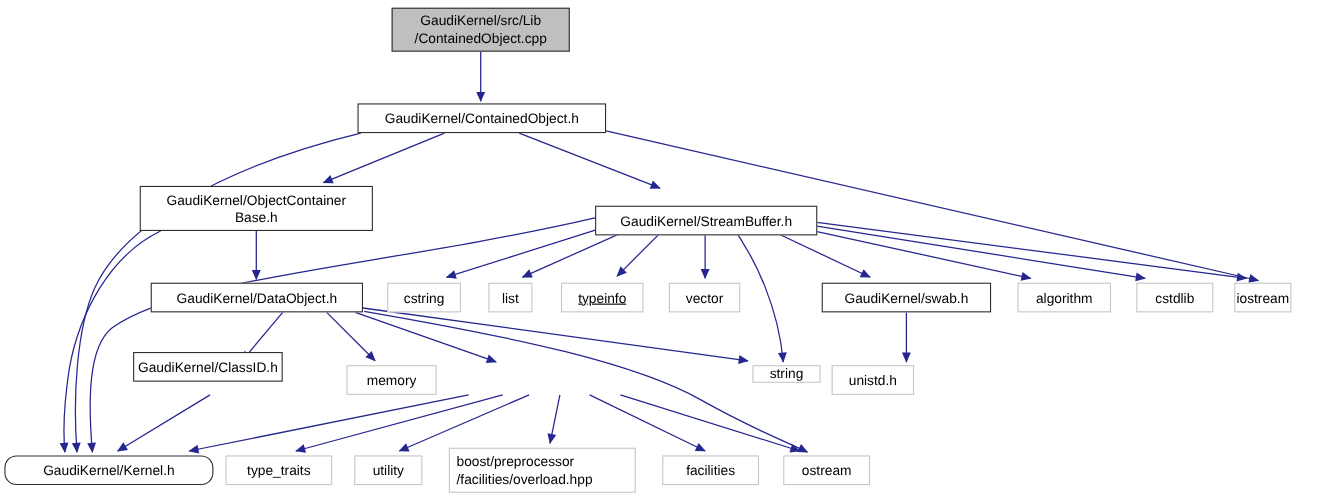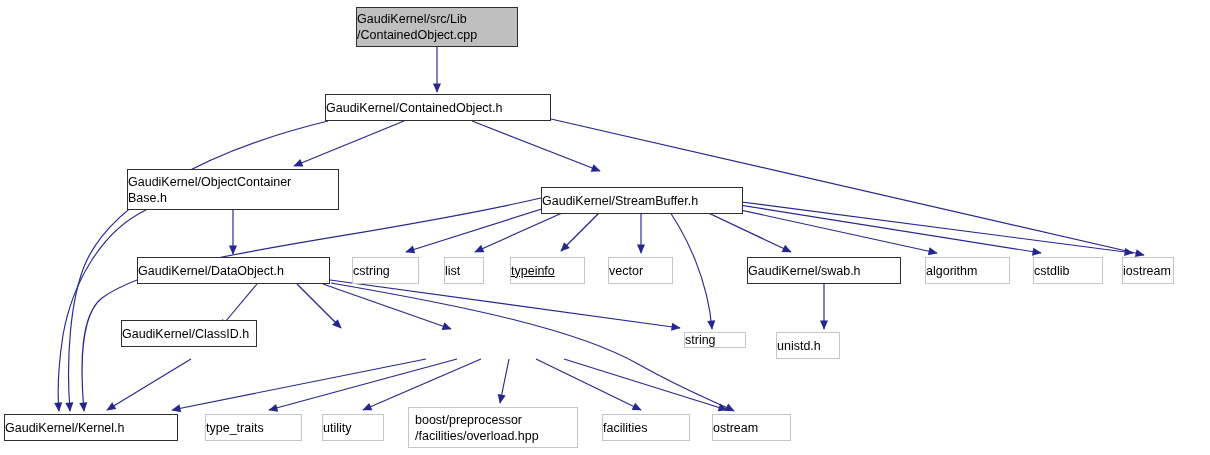--- a/index.html
+++ b/index.html
@@ -2,21 +2,21 @@
 <html style="--edge: #26268f; --node-fill: #ffffff; --current-fill: #bfbfbf; --linked-border: #2e2e2e; --leaf-border: #c6c6c6; --text: #000000;"><head>
 <meta charset="utf-8">
 <style>
   html,body{margin:0;padding:0;background:#ffffff;}
   .canvas{position:relative;width:1210px;height:455px;background:#ffffff;overflow:hidden;}
   #edge-layer{position:absolute;left:0;top:0;width:1210px;height:455px;}
   .edge{fill:none;stroke:var(--edge,#26268f);stroke-width:1.15px;}
   #nodes-layer{position:absolute;left:0;top:0;width:1210px;height:455px;}
   .node{
     position:absolute;box-sizing:border-box;
-    display:flex;flex-direction:column;justify-content:center;align-items:flex-start;
+    display:flex;flex-direction:column;justify-content:center;align-items:center;
     font-family:"Liberation Sans","DejaVu Sans",sans-serif;
     font-size:12.5px;line-height:16px;color:var(--text,#000);
     background:var(--node-fill,#fff);white-space:nowrap;
   }
   .node.leaf{border:1.2px solid var(--leaf-border,#c6c6c6);}
   .node.linked{border:1.5px solid var(--linked-border,#2e2e2e);}
   .node.current{border:1.5px solid var(--linked-border,#2e2e2e);background:var(--current-fill,#bfbfbf);}
   .node.linked{cursor:pointer;}
   .node.align-left{align-items:flex-start;padding-left:6px;}
 </style>
@@ -101,27 +101,30 @@
       </div>
       <div class="node leaf" style="left: 1033px; top: 257px; width: 70px; height: 27px;">
         <span>cstdlib</span>
       </div>
       <div class="node leaf" style="left: 1122px; top: 257px; width: 52px; height: 27px;">
         <span>iostream</span>
       </div>
       <div class="node linked" style="left: 121px; top: 320px; width: 136px; height: 27px;">
         <span>GaudiKernel/ClassID.h</span>
       </div>
+      <div class="node leaf" style="left: 315px; top: 332px; width: 82px; height: 27px;">
+        <span>memory</span>
+      </div>
       <div class="node leaf" style="left: 684px; top: 332px; width: 62px; height: 16px;">
         <span>string</span>
       </div>
-      <div class="node leaf" style="left: 776px; top: 332px; width: 64px; height: 27px;">
+      <div class="node leaf" style="left: 756px; top: 332px; width: 75px; height: 27px;">
         <span>unistd.h</span>
       </div>
-      <div class="node linked" style="left: 4px; top: 414px; width: 174px; height: 27px;">
+      <div class="node linked" style="left: 4px; top: 414px; width: 190px; height: 27px; border-radius: 11px;">
         <span>GaudiKernel/Kernel.h</span>
       </div>
       <div class="node leaf" style="left: 205px; top: 414px; width: 97px; height: 27px;">
         <span>type_traits</span>
       </div>
       <div class="node leaf" style="left: 322px; top: 414px; width: 62px; height: 27px;">
         <span>utility</span>
       </div>
       <div class="node leaf align-left" style="left: 408px; top: 407px; width: 170px; height: 41px;">
         <span>boost/preprocessor</span>

